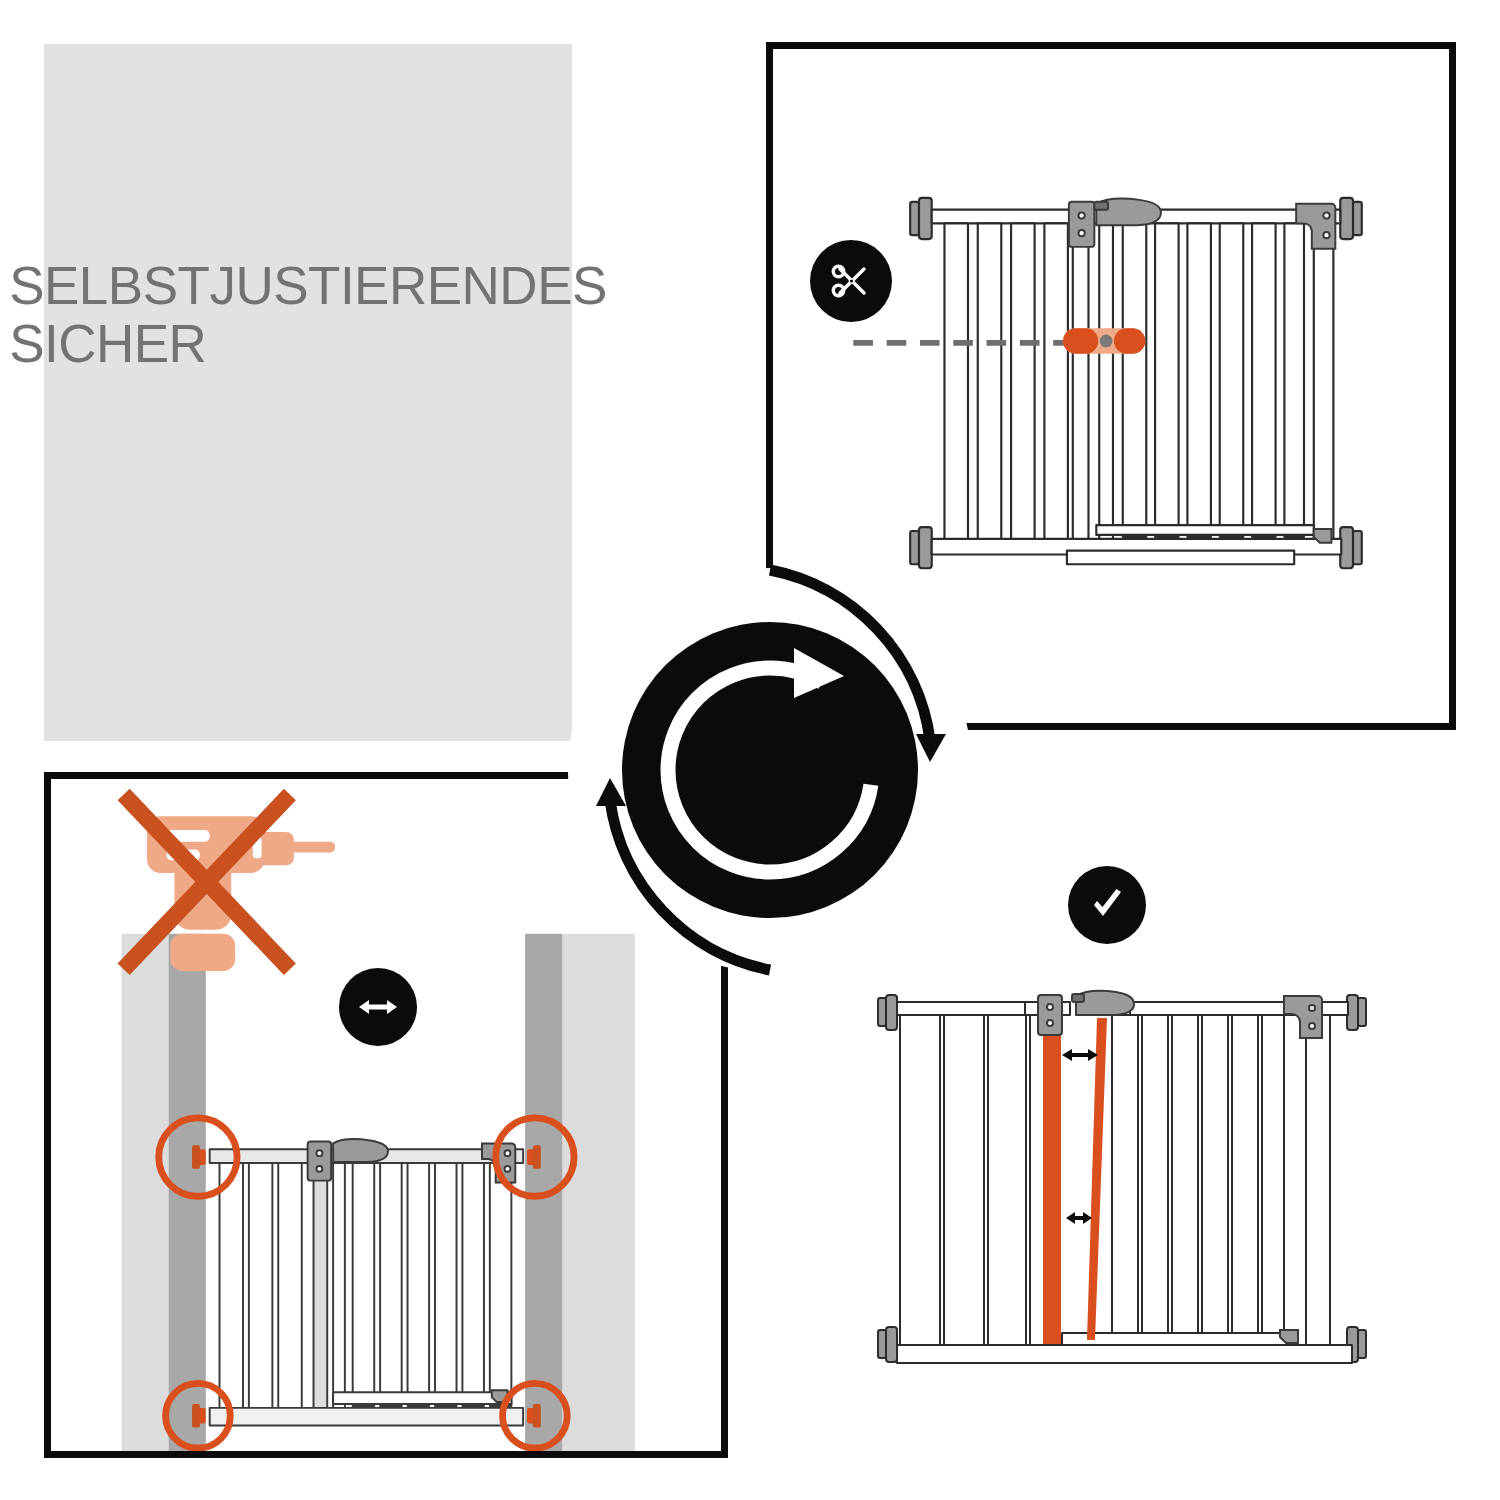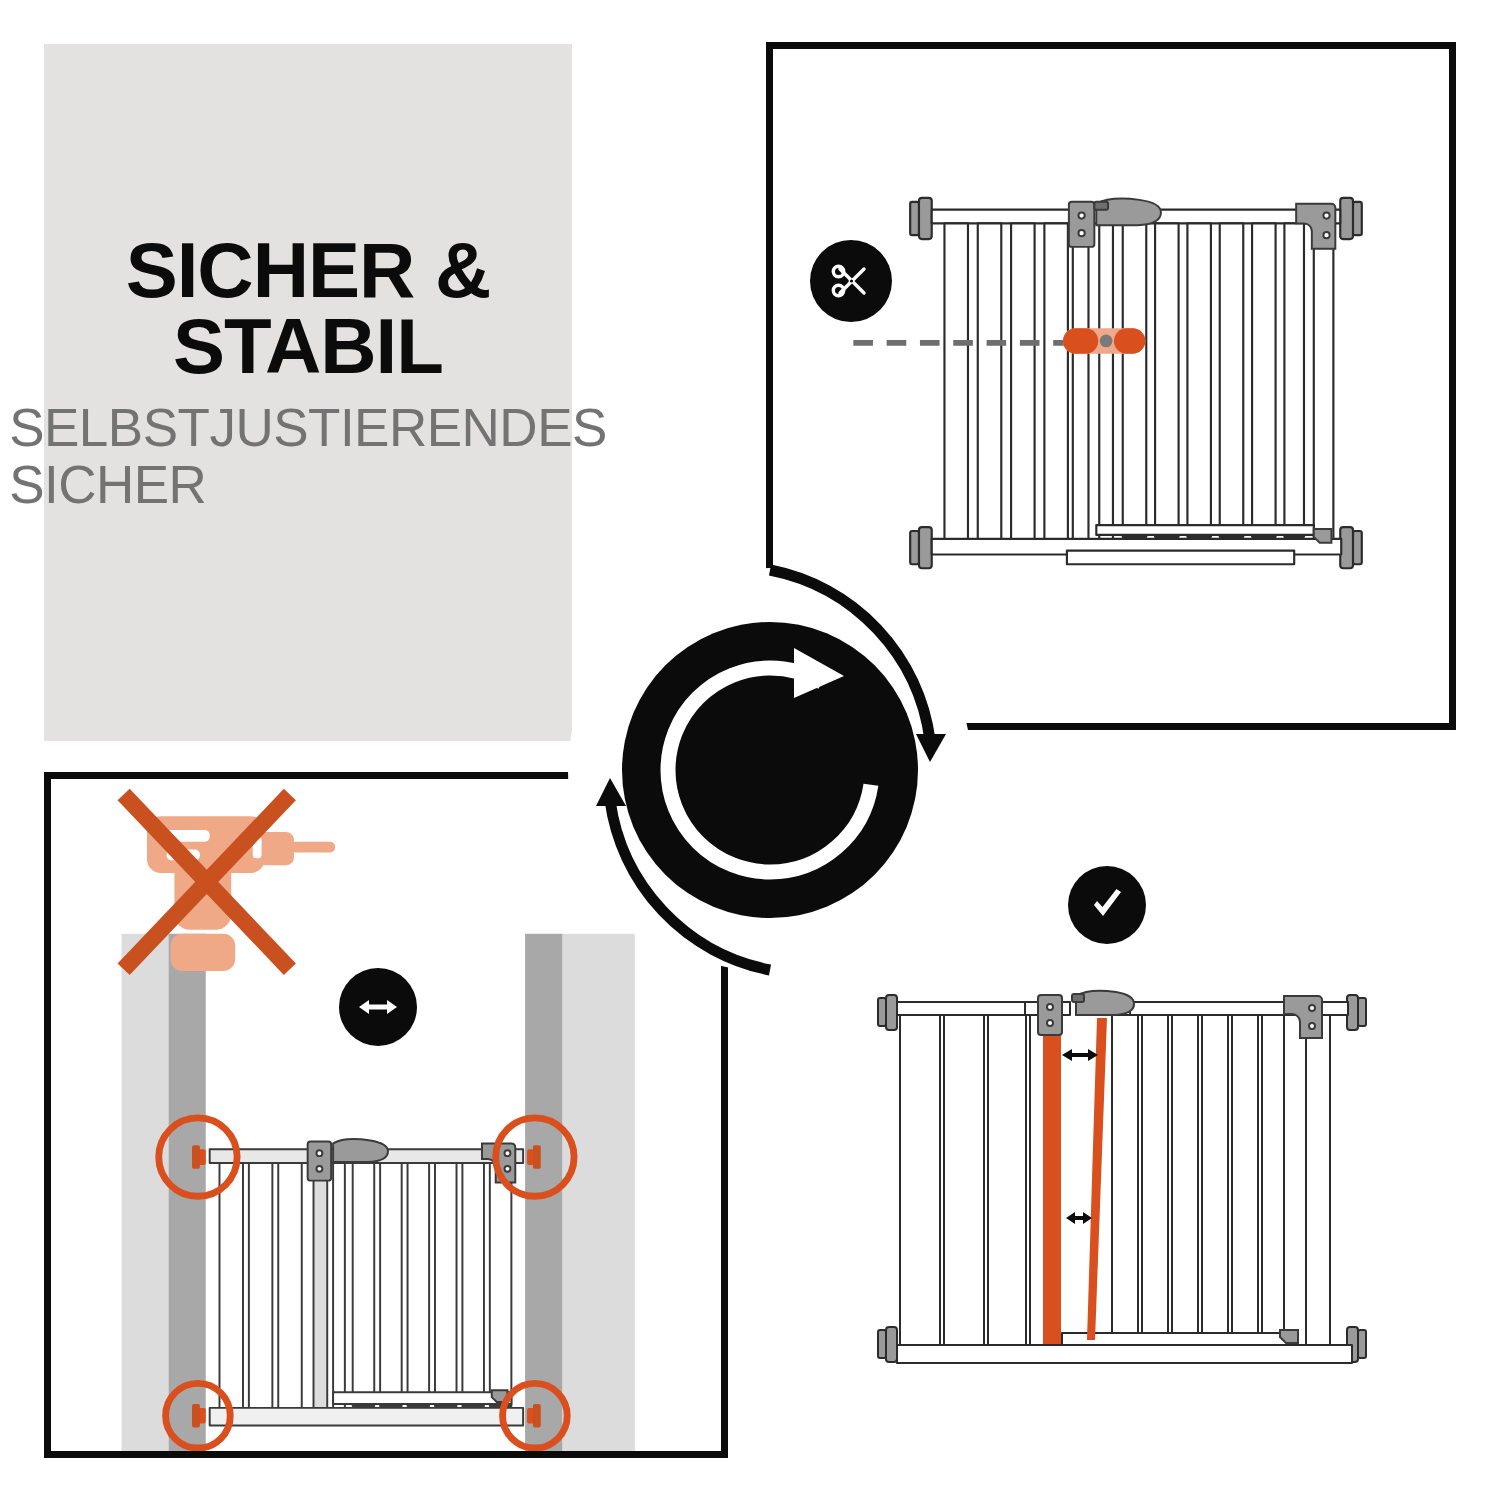--- a/index.html
+++ b/index.html
@@ -114,24 +114,20 @@
     border-radius: 50%;
     background: #ffffff;
   }
 </style>
 </head>
 <body>
 
 <div id="stage">
 
   <div class="headline-panel">
-    <div class="headline-main">
-      <span>SICHER &amp;</span><br>
-      <span>STABIL</span>
-    </div>
     <div class="headline-sub">
       <span>SELBSTJUSTIERENDES</span><br>
       <span>SICHER</span>
     </div>
   </div>
 
   <div class="panel panel-top-right">
     <svg class="fill-svg" viewBox="0 0 690 688">
       <g stroke="#2b2b2b" stroke-width="2.2" fill="#ffffff" stroke-linejoin="round">
 

